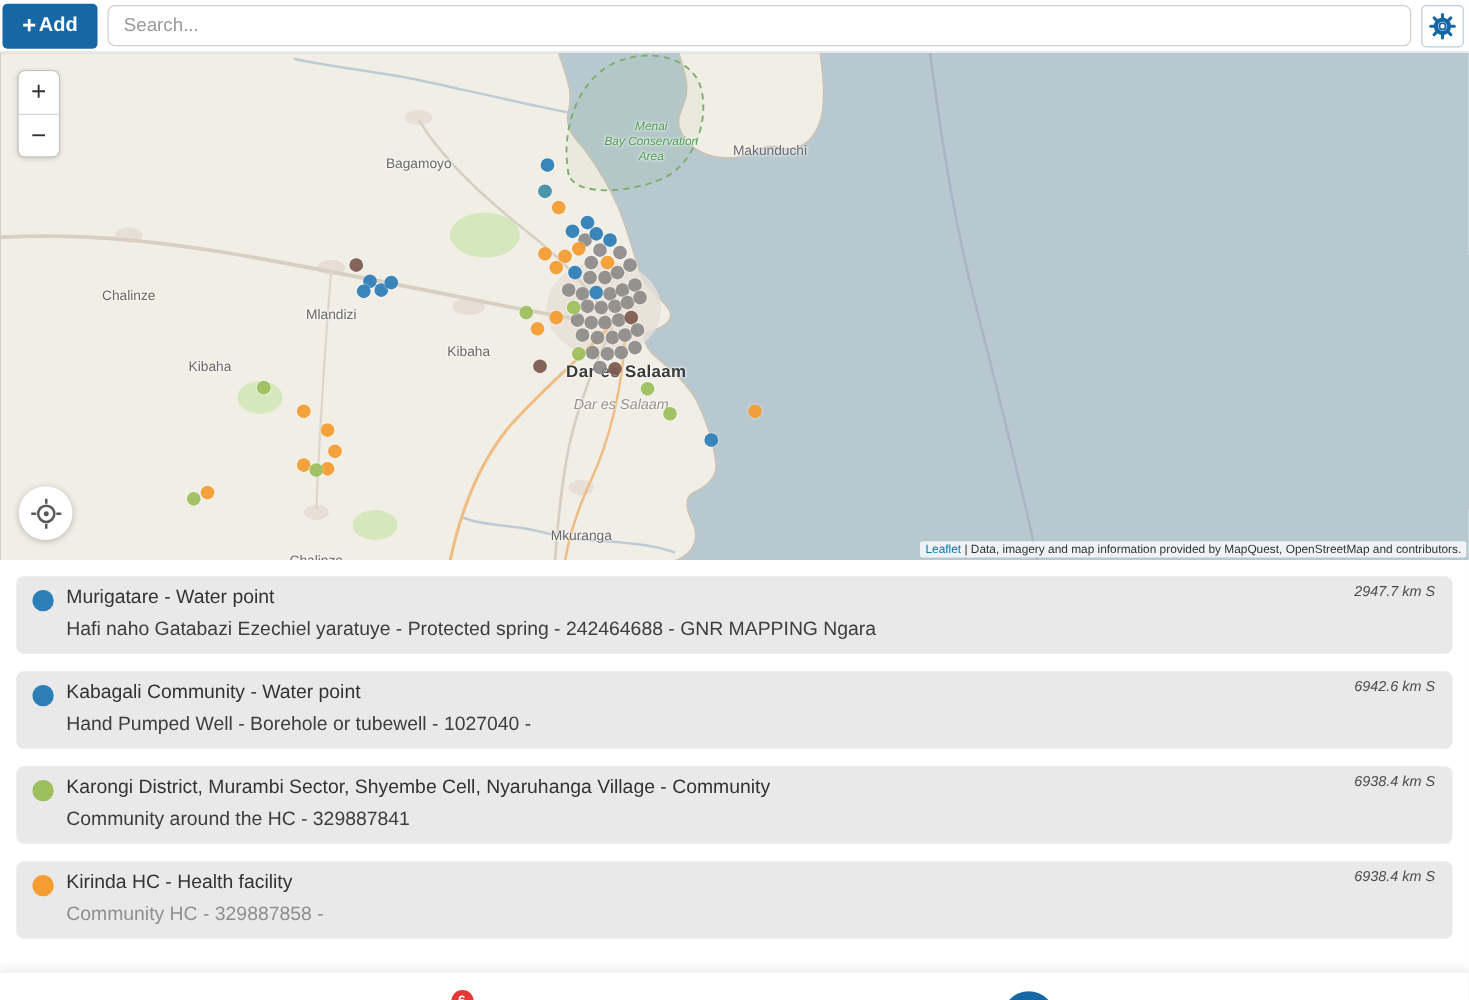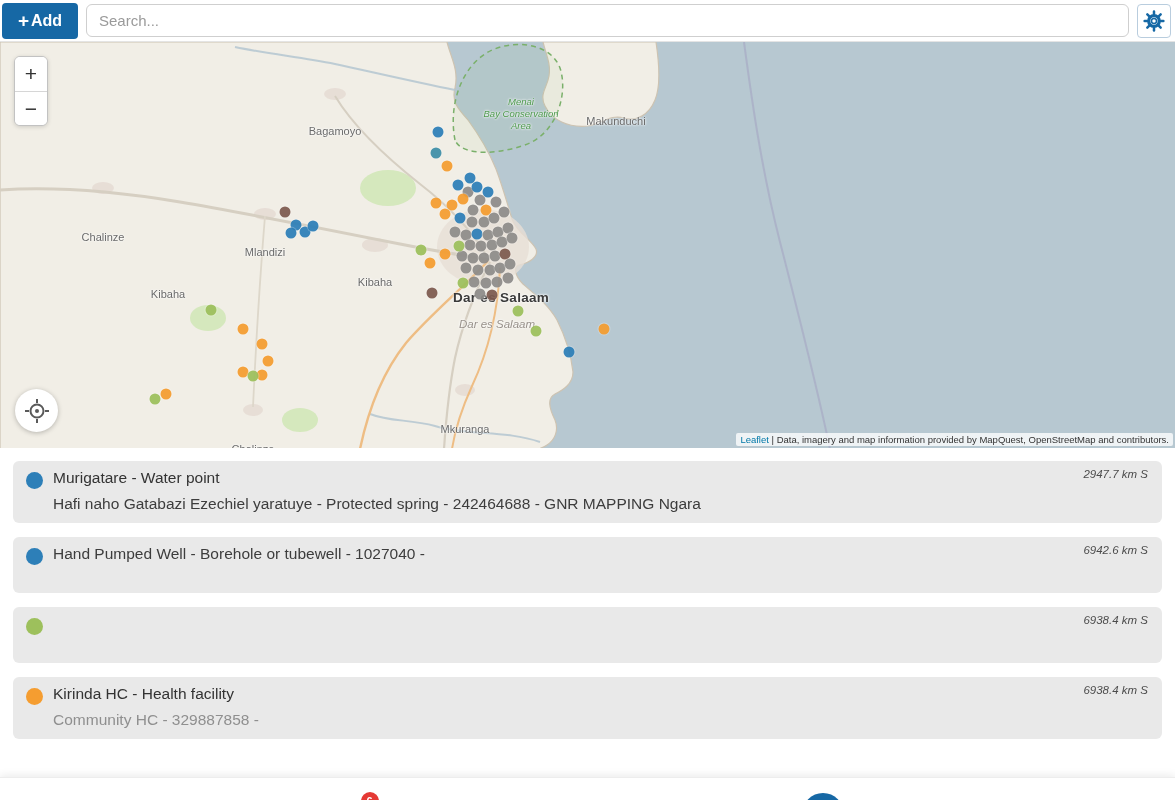--- a/index.html
+++ b/index.html
@@ -263,27 +263,32 @@
     <div class="row-text">
       <div class="row-title">Murigatare - Water point</div>
       <div class="row-sub">Hafi naho Gatabazi Ezechiel yaratuye - Protected spring - 242464688 - GNR MAPPING Ngara</div>
     </div>
     <span class="row-dist">2947.7 km S</span>
   </div>
 
   <div class="row">
     <span class="row-dot" style="background: rgb(45, 127, 184);"></span>
     <div class="row-text">
+      <div class="row-title">Kabagali Community - Water point</div>
       <div class="row-sub">Hand Pumped Well - Borehole or tubewell - 1027040 -</div>
     </div>
     <span class="row-dist">6942.6 km S</span>
   </div>
 
   <div class="row">
     <span class="row-dot" style="background: rgb(157, 192, 92);"></span>
+    <div class="row-text">
+      <div class="row-title">Karongi District, Murambi Sector, Shyembe Cell, Nyaruhanga Village - Community</div>
+      <div class="row-sub">Community around the HC - 329887841</div>
+    </div>
     <span class="row-dist">6938.4 km S</span>
   </div>
 
   <div class="row">
     <span class="row-dot" style="background: rgb(245, 157, 48);"></span>
     <div class="row-text">
       <div class="row-title">Kirinda HC - Health facility</div>
       <div class="row-sub" style="color:#8f8f8f">Community HC - 329887858 -</div>
     </div>
     <span class="row-dist">6938.4 km S</span>

